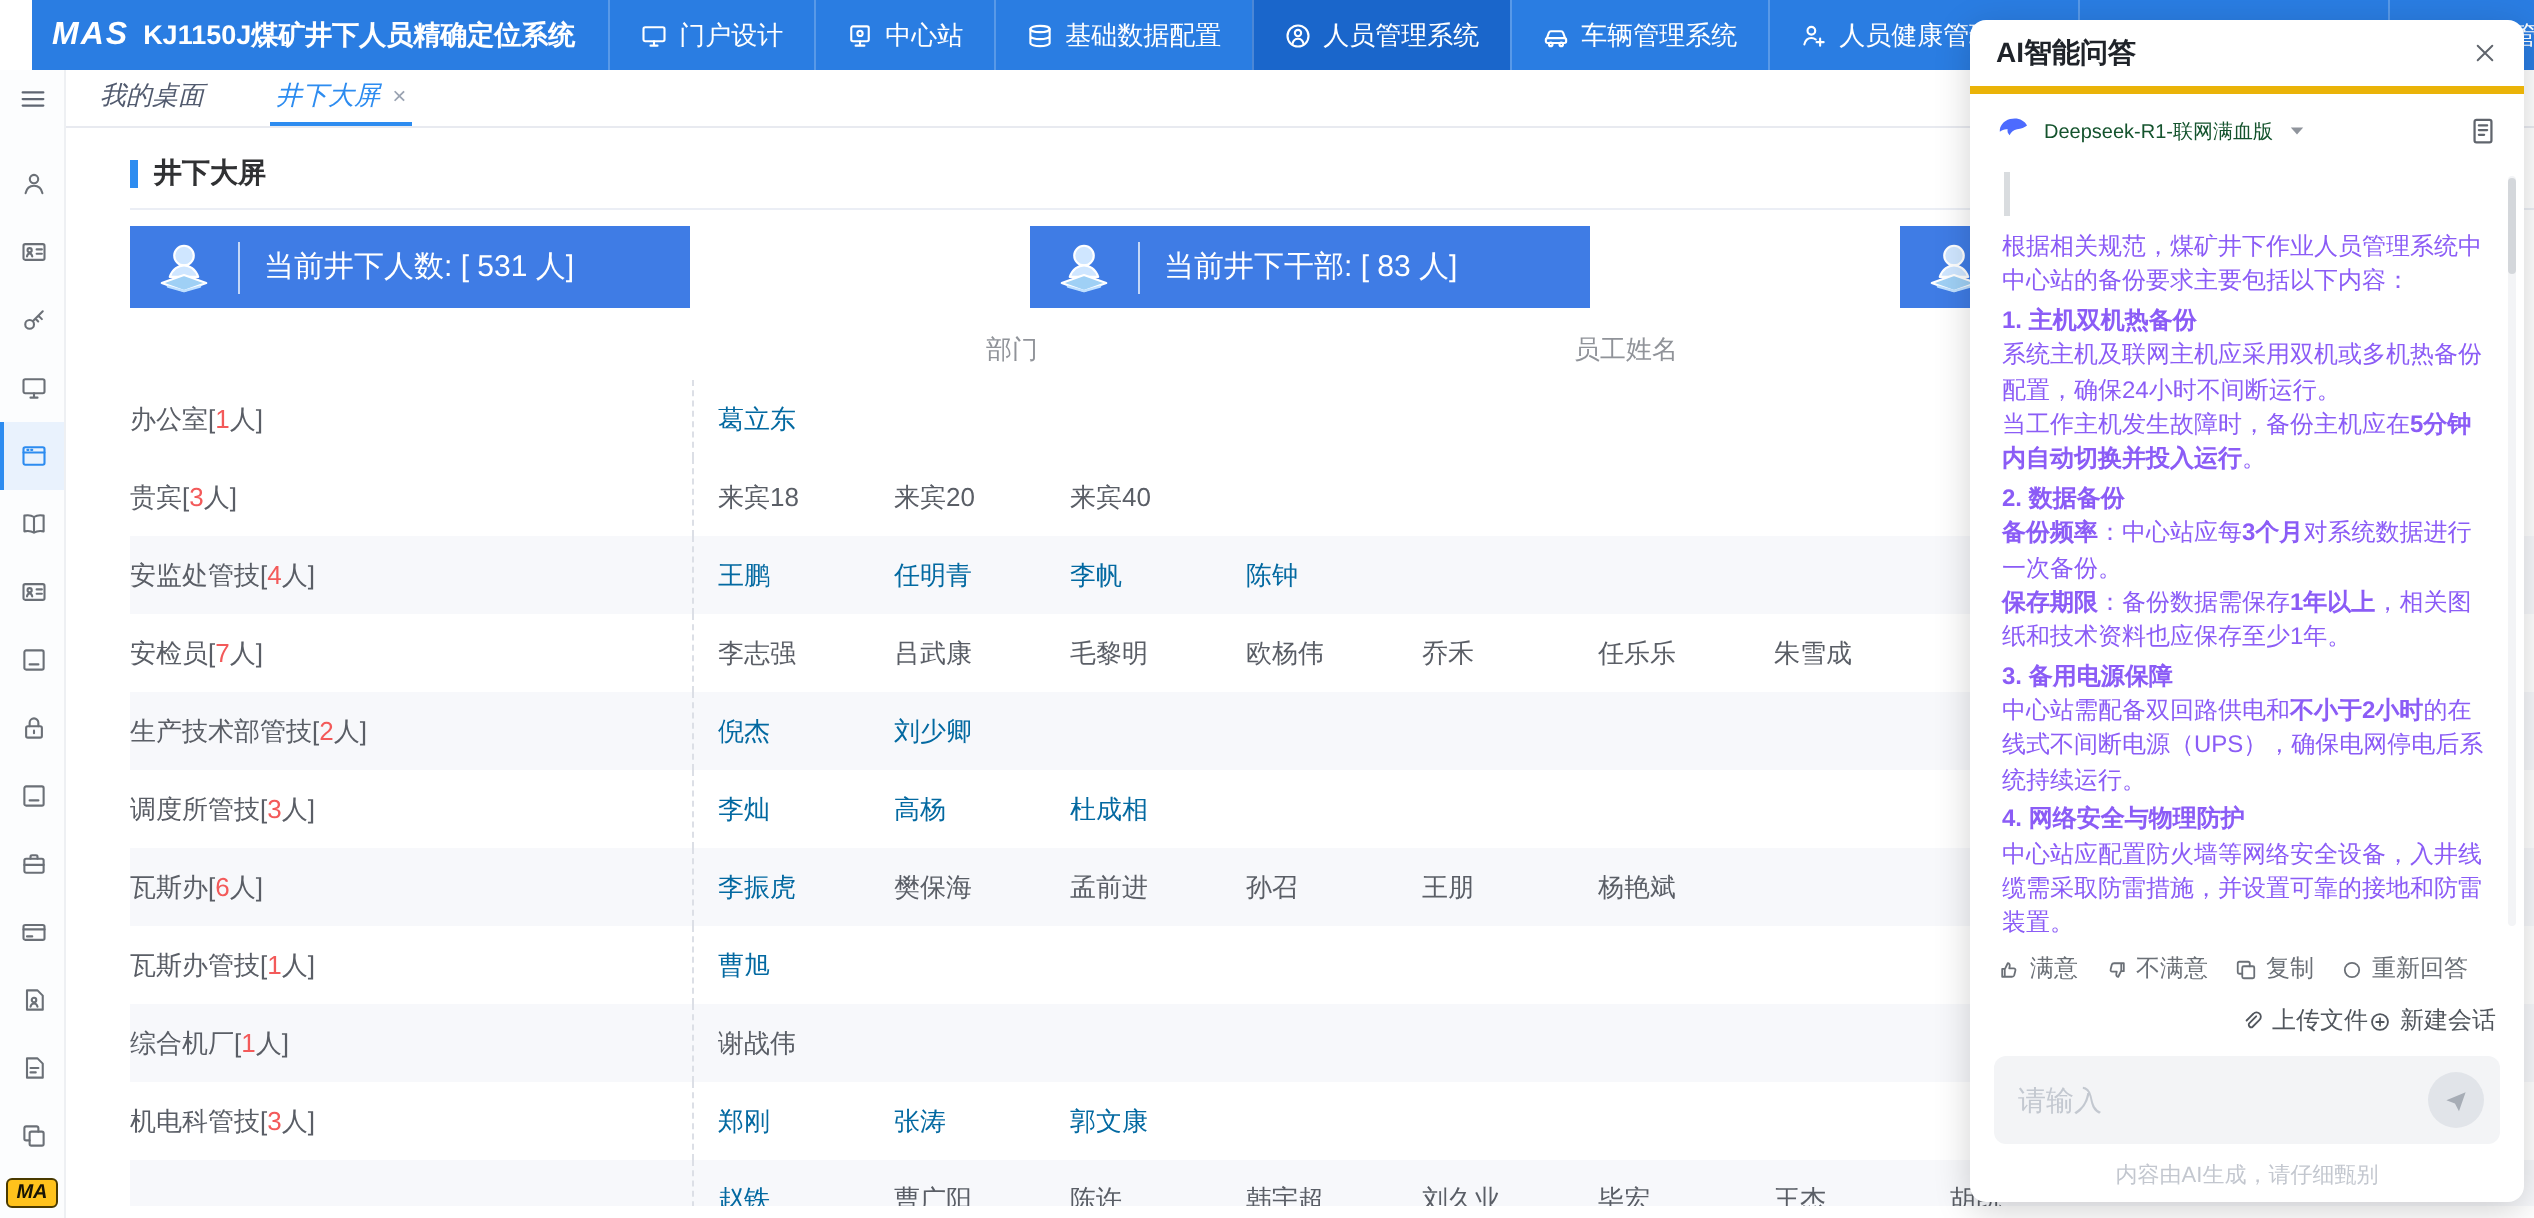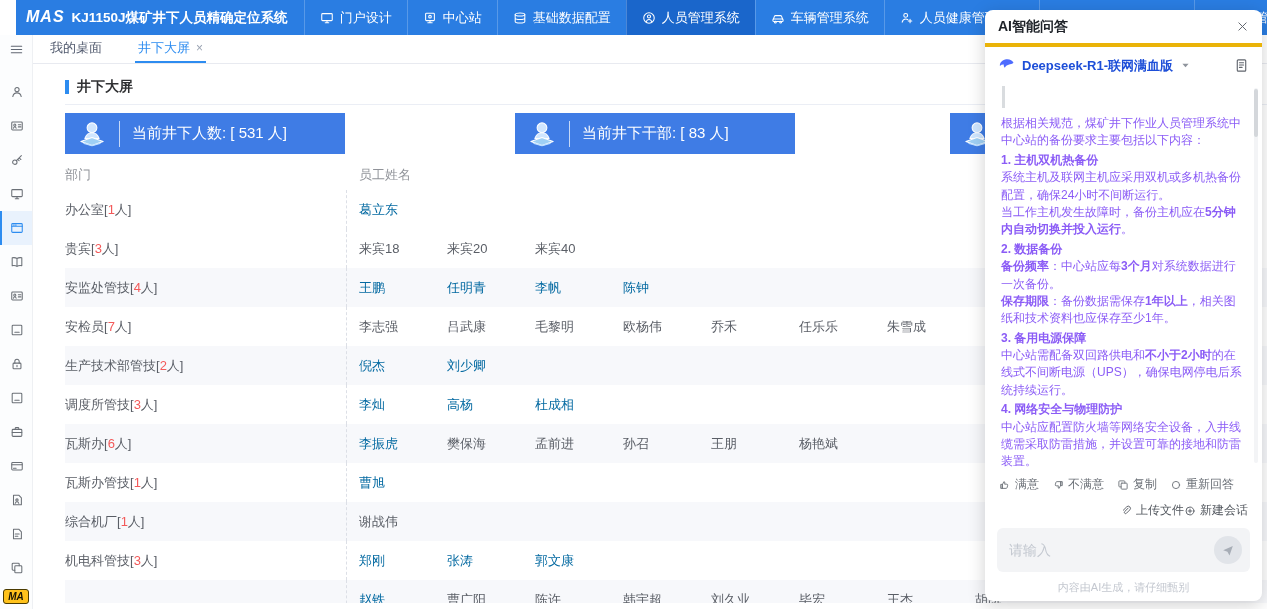--- a/index.html
+++ b/index.html
@@ -12,21 +12,21 @@
   .logo { display:flex; align-items:baseline; gap:7px; padding:0 16px 0 10px; white-space:nowrap; }
   .logo-brand { font-style:italic; font-weight:bold; font-size:16px; letter-spacing:1px; }
   .logo-title { font-weight:bold; font-size:13.5px; }
   .nav-items { display:flex; height:100%; }
   .nav-item { display:flex; align-items:center; gap:6px; padding:0 15px; font-size:13px; cursor:pointer; border-left:1px solid rgba(255,255,255,.22); white-space:nowrap; }
   .nav-item.active { background:#1a66cb; }
   .nav-item .ico svg { width:14px; height:14px; }
 
   
   .tabbar { position:absolute; left:33px; top:35px; right:0; height:29px; background:#fff; border-bottom:1px solid #e8eaf0; display:flex; align-items:stretch; padding-left:14px; gap:30px; z-index:3; }
-  .tab { font-size:13px; color:#515a6e; display:flex; gap:6px; align-items:center; padding:0 3px; cursor:pointer; border-bottom:2px solid transparent; }
+  .tab { font-size:13px; color:#515a6e; display:flex; gap:6px; align-items:center; padding:0 3px; cursor:pointer; border-bottom:2px solid transparent;font-style:italic; }
   .tab.active { color:#2d8cf0; border-bottom-color:#2d8cf0; }
   .tab .x { color:#9aa3b2; font-size:12px; line-height:1; }
 
   
   .sidebar { position:absolute; left:0; top:35px; width:33px; bottom:0; background:#fcfdfe; border-right:1px solid #eef0f3; z-index:4; }
   .side-burger { height:28px; display:flex; align-items:center; justify-content:center; color:#5f6672; cursor:pointer; }
   .side-burger svg { width:15px; height:15px; }
   .side-list { margin-top:12px; display:flex; flex-direction:column; }
   .side-ico { height:34px; display:flex; align-items:center; justify-content:center; color:#6b7077; cursor:pointer; border-left:2px solid transparent; }
   .side-ico svg { width:14px; height:14px; }
@@ -41,41 +41,41 @@
   .head-rule { margin:8px 0 0 32px; border-top:1px solid #ebeef5; }
   .banners { position:relative; margin:8px 0 0 32px; height:41px; }
   .banner { position:absolute; top:0; height:41px; width:280px; background:#3f7ce5; display:flex; align-items:center; color:#fff; }
   .banner:nth-child(1){left:0} .banner:nth-child(2){left:450px} .banner:nth-child(3){left:885px}
   .b-ico { width:54px; display:flex; justify-content:center; }
   .b-ico svg { width:32px; height:32px; }
   .b-div { width:1px; height:26px; background:rgba(255,255,255,.7); }
   .b-text { margin-left:12px; font-size:15px; white-space:nowrap; }
 
   .table { margin:6px 0 0 32px; }
-  .t-head { display:flex; height:30px; align-items:center; font-size:13px; color:#909399; }
+  .t-head { display:flex; height:30px; align-items:center; font-size:13px; color:#909399;justify-content:center; }
   .col-dept { width:281px; padding-right:12px; }
   .t-head .col-names { padding-left:13px; }
   .t-rows { height:413px; overflow:hidden; }
   .t-row { display:flex; height:39px; align-items:center; font-size:13px; color:#5a5e66; }
   .t-row.alt { background:#f7f8fb; }
   .t-row .dept em { font-style:normal; color:#f35a5a; }
   .names { flex:1; display:flex; align-items:center; align-self:stretch; border-left:1px dashed #dcdfe6; padding-left:12px; }
   .name { width:88px; white-space:nowrap; }
   .name.hl { color:#0369a1; }
 
   
   .ai-panel { position:absolute; left:985px; top:10px; width:277px; height:591px; background:#fff; border-radius:8px; box-shadow:0 4px 18px rgba(0,0,0,.18); display:flex; flex-direction:column; z-index:10; }
   .ai-head { height:37px; display:flex; align-items:center; justify-content:space-between; padding:0 13px; border-bottom:4px solid #eab308; flex:none; }
   .ai-title { font-weight:bold; font-size:14px; color:#1f2329; }
   .ai-close { color:#60656d; cursor:pointer; }
   .ai-close svg { width:13px; height:13px; }
   .model-row { height:37px; display:flex; align-items:center; gap:7px; padding:0 13px; flex:none; }
   .model-ico svg { width:17px; height:17px; }
   .model-ico { color:#4d6bfe; }
-  .model-name { font-weight:bold; font-size:13px; color:#1d4ed8; }
+  .model-name { font-weight:normal; font-size:10px; color:#14532d; }
   .model-caret { color:#8f949c; } .model-caret svg { width:11px; height:11px; }
   .model-doc { margin-left:auto; color:#60656d; cursor:pointer; } .model-doc svg { width:15px; height:15px; }
   .ai-body { flex:1; position:relative; padding:0 16px 0 16px; overflow:hidden; }
   .quote-bar { width:3px; height:22px; background:#d9dcdf; margin:2px 0 7px 1px; }
   .msg { font-size:12px; color:#8b5cf6; line-height:1.45; }
   .msg p { margin:0; }
   .msg .h { font-weight:bold; margin-top:2px; }
   .msg b { font-weight:bold; }
   .scroll-track { position:absolute; right:4px; top:4px; bottom:6px; width:4px; background:#f3f4f6; border-radius:2px; }
   .scroll-thumb { position:absolute; right:4px; top:5px; width:4px; height:48px; background:#d4d7db; border-radius:2px; }

